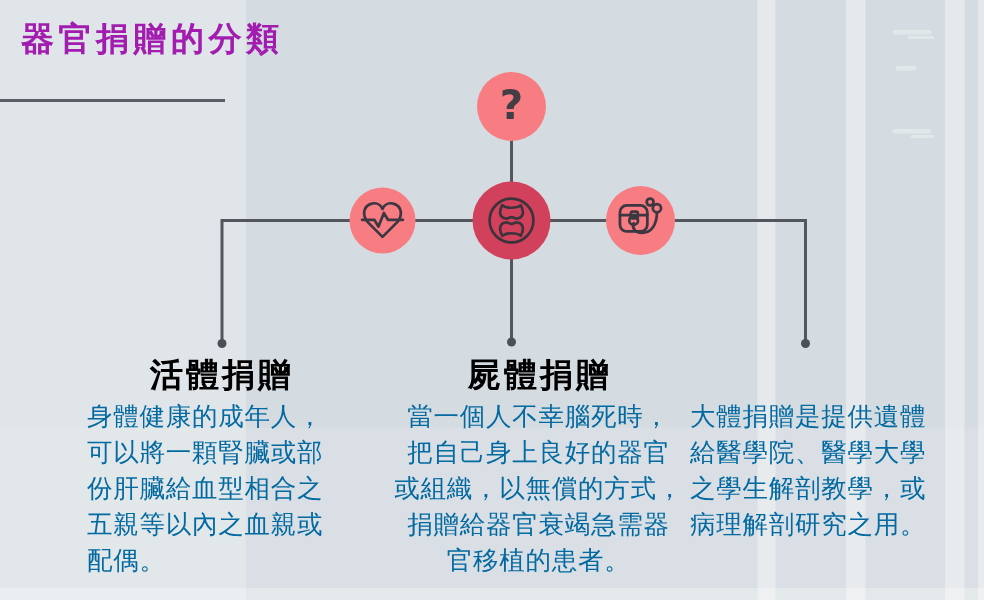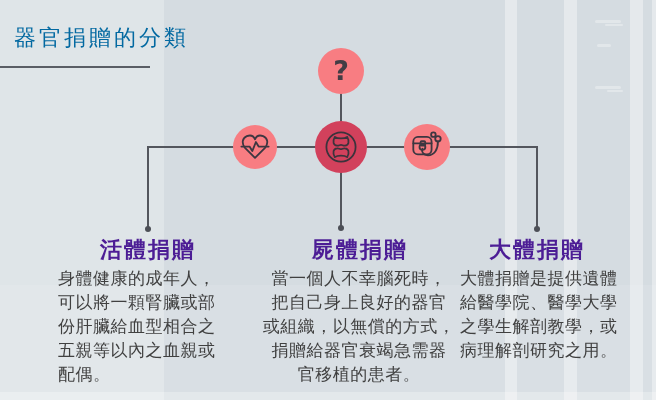--- a/index.html
+++ b/index.html
@@ -11,47 +11,47 @@
   
   .bg{position:absolute;z-index:0;}
   .bg-left-panel{left:0;top:0;width:164px;height:400px;background:rgba(255,255,255,0.25);}
   .bg-stripe{top:0;height:400px;background:rgba(255,255,255,0.38);}
   .bg-lower{left:0;top:285px;width:656px;height:107px;background:rgba(255,255,255,0.10);}
   .bg-bottom{left:0;top:392px;width:656px;height:8px;background:rgba(255,255,255,0.35);}
   .bg-dash{background:rgba(255,255,255,0.32);border-radius:2px;}
 
   
   .title{
-    position:absolute;left:14px;top:23px;z-index:3;
-    font-size:22px;font-weight:400;color:#0369a1;letter-spacing:3px;
+    position:absolute;left:14px;top:11px;z-index:3;
+    font-size:22px;font-weight:700;color:#a21caf;letter-spacing:3px;
   }
   .title-underline{position:absolute;left:0;top:66px;width:150px;height:2px;background:#5a5e65;z-index:3;}
 
   
   .line{position:absolute;background:#53565d;z-index:1;}
   .dot{position:absolute;width:6px;height:6px;border-radius:50%;background:#4c4f56;z-index:1;}
 
   
   .node{
     position:absolute;border-radius:50%;z-index:2;
     display:flex;align-items:center;justify-content:center;
   }
   .node-pink{background:#f87d82;}
   .node-rose{background:#d2415c;}
   .qmark{font-size:27px;font-weight:700;color:#433d45;line-height:1;margin-top:-2px;}
   .node svg{display:block;}
 
   
   .col-heading{
     position:absolute;top:235px;width:200px;z-index:2;text-align:center;
-    font-size:22px;font-weight:700;color:#4c1d95;letter-spacing:2px;
+    font-size:22px;font-weight:700;color:#000000;letter-spacing:2px;
   }
   .col-body{
     position:absolute;top:266px;z-index:2;
-    font-size:17px;line-height:24px;color:#404040;letter-spacing:0.5px;
+    font-size:17px;line-height:24px;color:#0369a1;letter-spacing:0.5px;
     white-space:pre-line;
   }
 </style>
 </head>
 <body>
 
 <div class="stage">
 
   <div class="bg bg-left-panel"></div>
   <div class="bg bg-stripe" style="left:505px;width:12px;"></div>
@@ -121,19 +121,18 @@
 五親等以內之血親或
 配偶。</div>
 
   <div class="col-heading" style="left:260px;">屍體捐贈</div>
   <div class="col-body" style="left:249px;width:220px;text-align:center;">當一個人不幸腦死時，
 把自己身上良好的器官
 或組織，以無償的方式，
 捐贈給器官衰竭急需器
 官移植的患者。</div>
 
-  <div class="col-heading" style="left:437px;">大體捐贈</div>
   <div class="col-body" style="left:460px;width:200px;">大體捐贈是提供遺體
 給醫學院、醫學大學
 之學生解剖教學，或
 病理解剖研究之用。</div>
 
 </div>
 
 </body></html>

